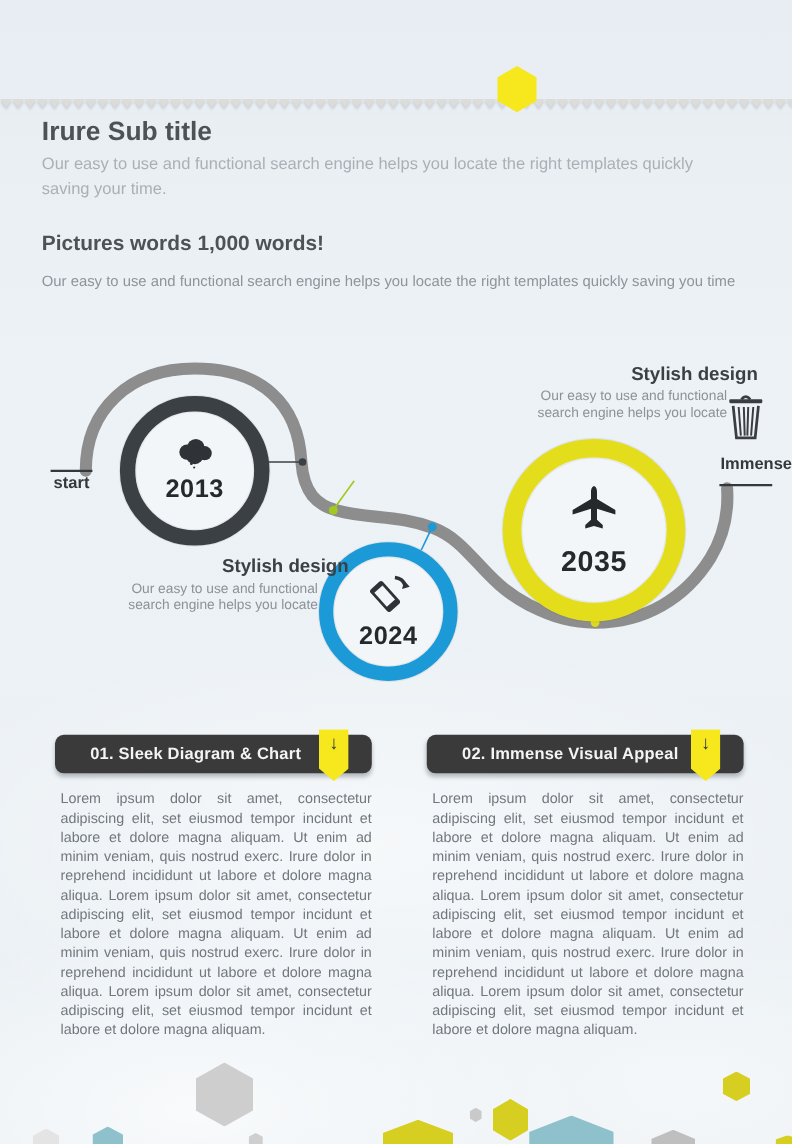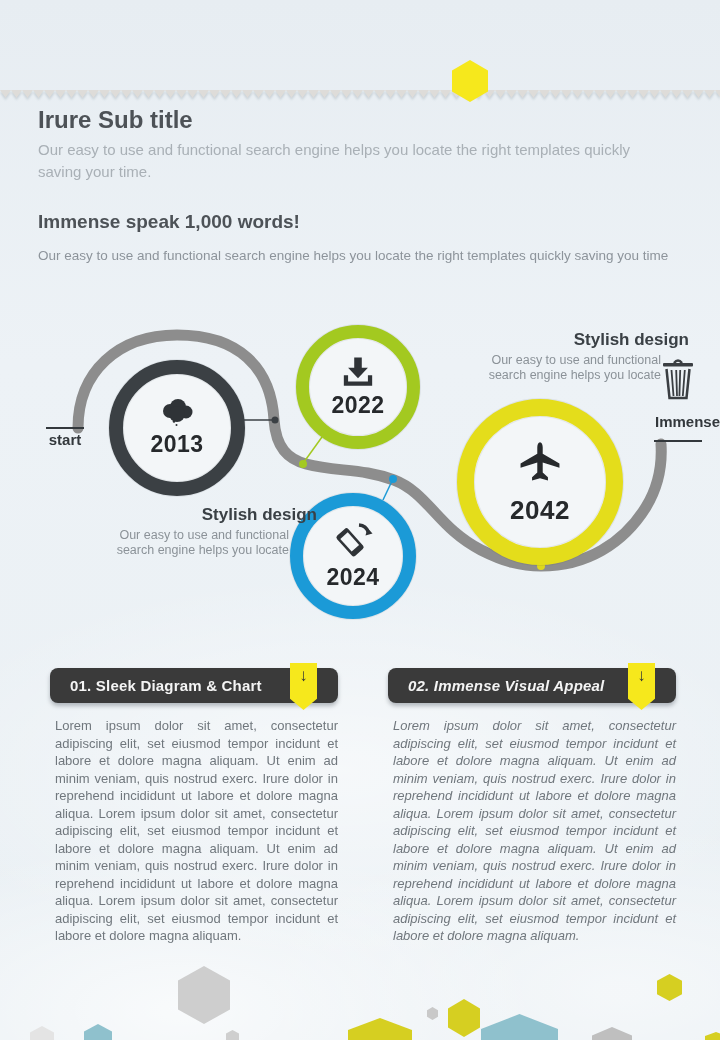--- a/index.html
+++ b/index.html
@@ -48,27 +48,27 @@
   .start-label{left:40px;top:431px;width:50px;}
   .finish-label{left:655px;top:413px;width:52px;}
   .trash{position:absolute;left:662px;top:358px;}
   .caption{position:absolute;width:240px;text-align:right;}
   .caption-left{left:77px;top:505px;}
   .caption-right{left:449px;top:330px;}
   .caption h4{margin:0 0 3px 0;font-size:17px;color:#3a4045;}
   .caption p{margin:0 auto;width:184px;font-size:12.5px;line-height:1.22;color:#8b9298;}
   
   .section-col{position:absolute;width:288px;top:663px;}
-  .col-1{left:50px;} .col-2{left:388px;font-style:italic;}
+  .col-1{left:50px;} .col-2{left:388px;}
   .section-bar{
     position:relative;height:35px;margin-top:5px;background:#3a3a3a;border-radius:8px;
     box-shadow:0 3px 4px rgba(60,70,80,.35);
   }
   .section-title{
-    display:block;line-height:35px;padding-left:20px;
+    display:block;line-height:35px;padding-left:32px;
     font-size:15px;font-weight:bold;color:#f4f4f4;letter-spacing:.2px;
   }
   .ribbon{
     position:absolute;left:240px;top:-5px;width:27px;height:47px;background:#f6e81c;
     clip-path:polygon(0 0,100% 0,100% 76%,50% 100%,0 76%);
     text-align:center;font-size:17px;font-weight:bold;color:#303438;padding-top:3px;box-sizing:border-box;
   }
   .section-body{
     margin:14px 0 0 5px;width:283px;font-size:13px;line-height:17.5px;
     color:#70777d;text-align:justify;
@@ -84,21 +84,21 @@
       <pattern id="zz" width="11" height="12" patternUnits="userSpaceOnUse">
         <path d="M0 0 H11 L5.5 8 Z" fill="#dedcd9"></path>
       </pattern>
     </defs>
     <rect width="720" height="12" fill="url(#zz)"></rect>
   </svg>
   <div class="hex" style="left:452px;top:60px;width:36px;height:42px;background:#f6e81c;"></div>
 
   <h2 class="subtitle">Irure Sub title</h2>
   <p class="subtitle-text">Our easy to use and functional search engine helps you locate the right templates quickly saving your time.</p>
-  <h3 class="words-heading">Immense speak 1,000 words!</h3>
+  <h3 class="words-heading">Pictures words 1,000 words!</h3>
   <p class="words-text">Our easy to use and functional search engine helps you locate the right templates quickly saving you time</p>
 
   <svg class="tl-svg" width="720" height="640" viewBox="0 0 720 640">
 
     <path d="M 78 428 C 78 372 118 335 177 335 C 238 335 271 367 274 420 C 276 448 288 459 306 464 C 336 472 362 468 394 480 C 428 493 438 528 481 550 C 505 562 521 566 541 566 C 586 566 623 544 646 507 C 660 484 662 460 661 444" fill="none" stroke="#8d8d8d" stroke-width="11" stroke-linecap="round"></path>
 
     <path d="M46 428 H84" stroke="#33383c" stroke-width="2"></path>
     <path d="M654 441 H702" stroke="#33383c" stroke-width="2"></path>
 
     <path d="M243 420 H272" stroke="#3b4044" stroke-width="1.5"></path>
@@ -128,47 +128,38 @@
           <circle cx="21" cy="9" r="8"></circle>
         <circle cx="29" cy="14" r="6.5"></circle>
           <circle cx="20" cy="16" r="8"></circle>
         <circle cx="17" cy="23.5" r="1.3"></circle>
           <circle cx="19.5" cy="27" r="1"></circle>
       </g>
     </svg>
     <div class="year">2013</div>
   </div>
 
-  <div class="milestone m-2022">
-    <svg class="m-icon" width="34" height="33" viewBox="0 0 36 34">
-      <g fill="#2f3337">
-        <path d="M14 1 h8 v11 h6.5 L18 23 L7.5 12 H14 z"></path>
-        <path d="M3 20 v11 h30 V20 h-4.5 v6.5 h-21 V20 z"></path>
-      </g>
-    </svg>
-    <div class="year">2022</div>
-  </div>
 
   <div class="milestone m-2024">
     <svg class="m-icon" width="42" height="40" viewBox="0 0 42 40">
       <g transform="rotate(-42 18 22)">
         <rect x="11" y="8" width="15" height="27" rx="2.5" fill="#2f3337"></rect>
         <rect x="13.5" y="12.5" width="10" height="17" fill="#f3f6f8"></rect>
       </g>
       <path d="M27 4 a11 11 0 0 1 9.5 7.5" stroke="#2f3337" stroke-width="3.4" fill="none"></path>
       <path d="M33.5 14.5 l7 -2 -5 -5.5 z" fill="#2f3337"></path>
     </svg>
     <div class="year">2024</div>
   </div>
 
   <div class="milestone m-2035">
     <svg class="m-icon" width="46" height="46" viewBox="0 0 44 44">
       <path d="M22 3 c1.6 0 2.6 2.2 2.6 5 V14 l16 9.5 v4 l-16 -5 v9.5 l5 4.5 v3.2 l-7.6 -2.2 l-7.6 2.2 v-3.2 l5 -4.5 V22.5 l-16 5 v-4 L19.4 14 V8 c0 -2.8 1 -5 2.6 -5 z" fill="#26292c"></path>
     </svg>
-    <div class="year">2042</div>
+    <div class="year">2035</div>
   </div>
 
   <div class="caption caption-left">
     <h4>Stylish design</h4>
     <p>Our easy to use and functional search engine helps you locate</p>
   </div>
   <div class="caption caption-right">
     <h4>Stylish design</h4>
     <p>Our easy to use and functional search engine helps you locate</p>
   </div>

